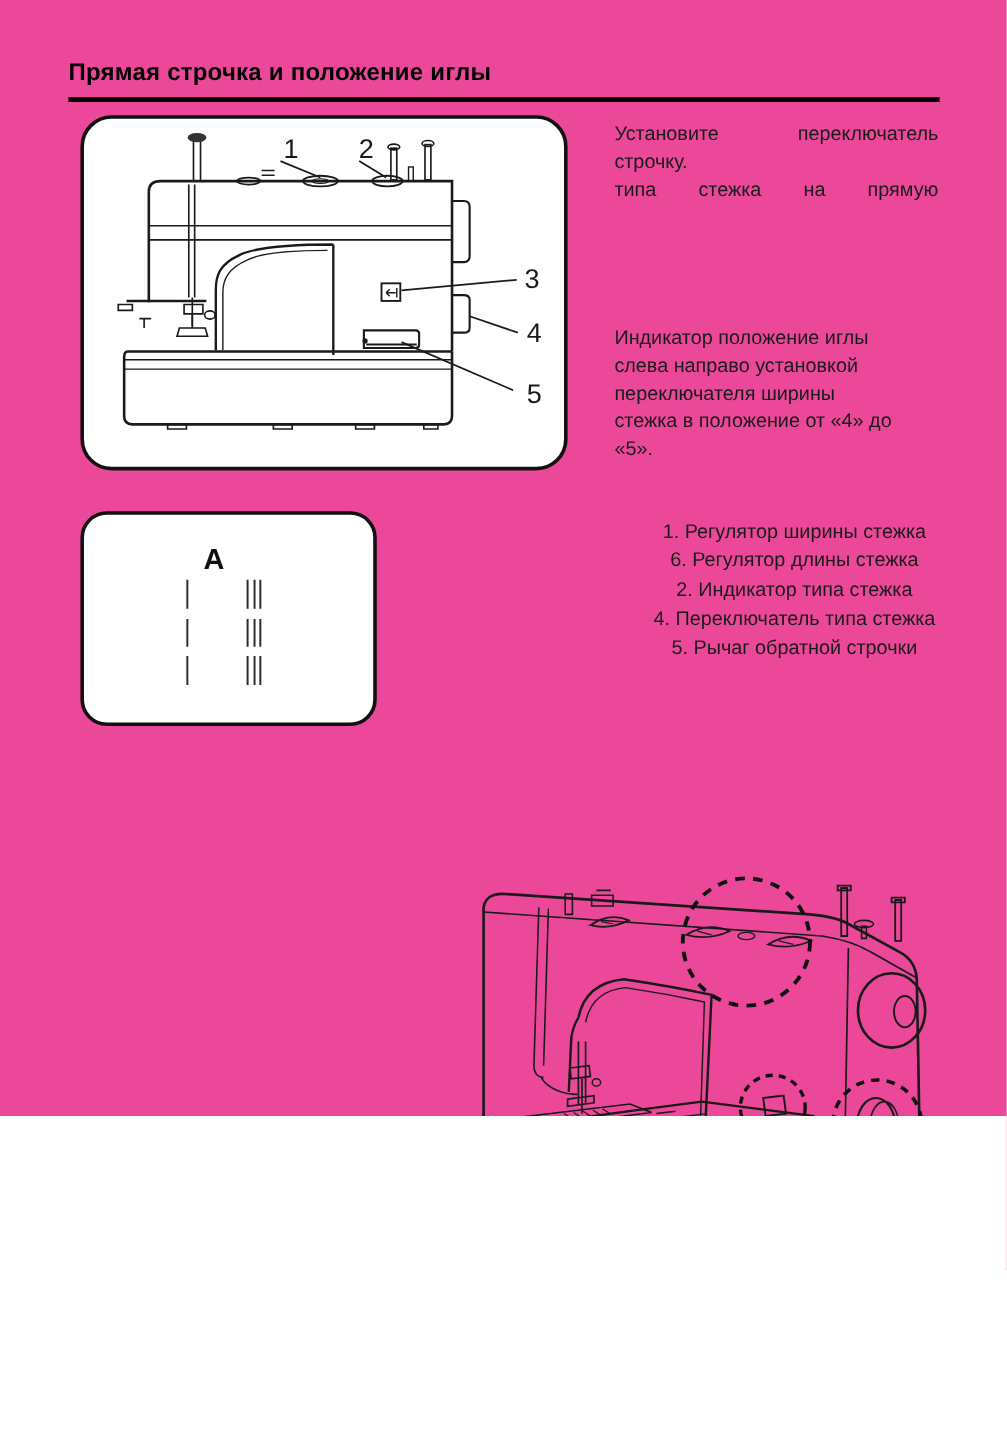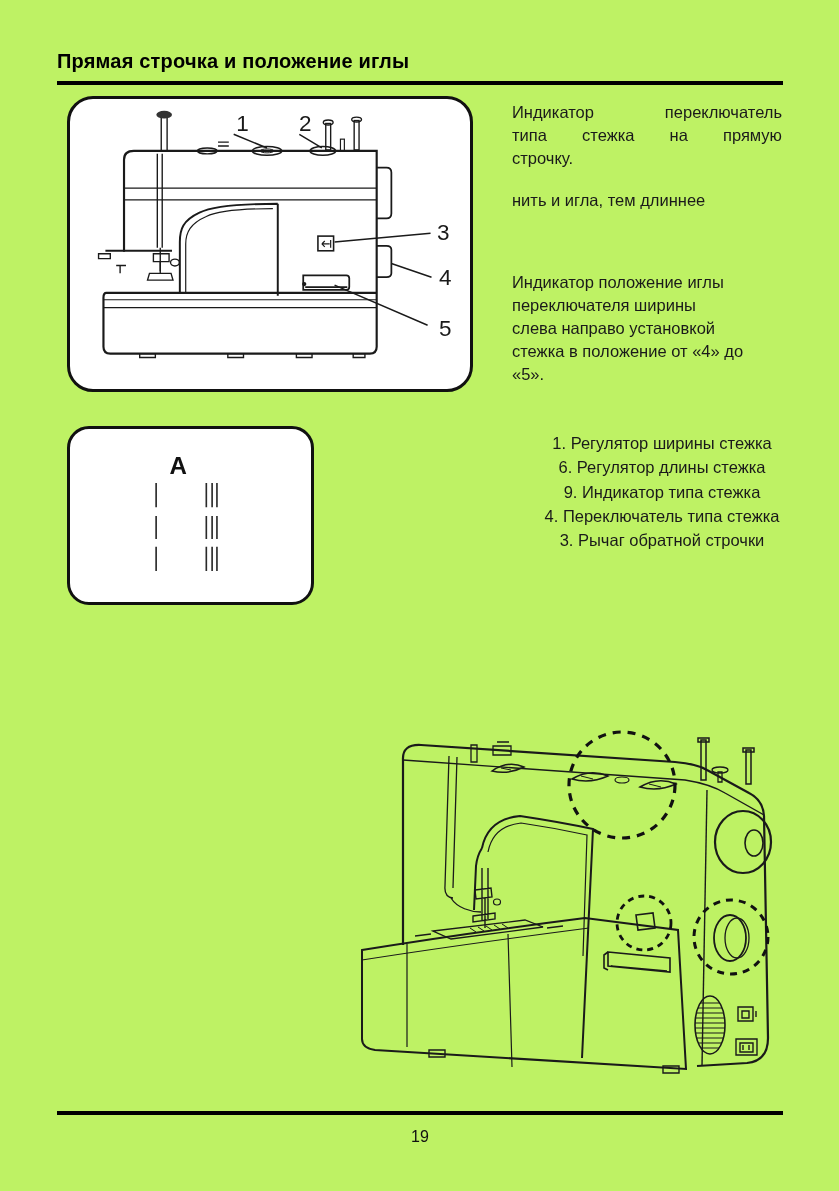--- a/index.html
+++ b/index.html
@@ -1,17 +1,17 @@
 <!DOCTYPE html>
 <html><head>
 <meta charset="utf-8">
 <style>
   html,body{margin:0;padding:0;background:#ffffff;}
   .page{
-    position:relative;width:839px;height:1191px;background:#bef264;
+    position:relative;width:839px;height:930px;background:#ec4899;
     font-family:"Liberation Sans","DejaVu Sans",sans-serif;color:#1a1a1a;
     overflow:hidden;
   }
   .title{
     position:absolute;left:57px;top:50px;width:726px;
     font-size:20px;font-weight:bold;color:#000;letter-spacing:.2px;
   }
   .title-rule{position:absolute;left:57px;top:81px;width:726px;height:4px;background:#000;}
   .figbox{position:absolute;border:3px solid #111;background:#fff;}
   .fig1{left:67px;top:96px;width:400px;height:290px;border-radius:26px;}
@@ -85,53 +85,52 @@
 
       <text class="callout" x="175" y="33" text-anchor="middle">1</text>
       <text class="callout" x="239" y="33" text-anchor="middle">2</text>
       <text class="callout" x="380" y="144" text-anchor="middle">3</text>
       <text class="callout" x="382" y="190" text-anchor="middle">4</text>
       <text class="callout" x="382" y="242" text-anchor="middle">5</text>
     </svg>
   </div>
 
   <div class="instructions p1">
-    <span class="line just">Индикатор переключатель</span>
+    <span class="line just">Установите переключатель</span>
+    <span class="line">строчку.</span>
     <span class="line just">типа стежка на прямую</span>
-    <span class="line">строчку.</span>
   </div>
   <div class="instructions p2">
-    <span class="line">нить и игла, тем длиннее</span>
   </div>
   <div class="instructions p3">
     <span class="line">Индикатор положение иглы</span>
+    <span class="line">слева направо установкой</span>
     <span class="line">переключателя ширины</span>
-    <span class="line">слева направо установкой</span>
     <span class="line">стежка в положение от «4» до</span>
     <span class="line">«5».</span>
   </div>
 
   <div class="figbox fig2">
     <svg width="235" height="167" viewBox="0 0 241 173">
       <text x="111" y="47" text-anchor="middle" font-size="25" font-weight="bold" fill="#111">A</text>
       <g stroke="#2a2a2a" stroke-width="1.7">
         <path d="M88,56 V81 M88,90 V114 M88,122 V147"></path>
         <path d="M140,56 V81 M146,56 V81 M151,56 V81"></path>
         <path d="M140,90 V114 M146,90 V114 M151,90 V114"></path>
         <path d="M140,122 V147 M146,122 V147 M151,122 V147"></path>
       </g>
     </svg>
   </div>
 
   <div class="parts">
     <div class="line">1. Регулятор ширины стежка</div>
     <div class="line">6. Регулятор длины стежка</div>
-    <div class="line">9. Индикатор типа стежка</div>
+    <div class="line">2. Индикатор типа стежка</div>
     <div class="line">4. Переключатель типа стежка</div>
-    <div class="line">3. Рычаг обратной строчки</div>
+    <div class="line">5. Рычаг обратной строчки</div>
   </div>
 
   <div class="fig3">
     <svg width="480" height="400" viewBox="0 0 480 400">
 
       <path class="ln" stroke-width="2" d="M17,252 C90,240 185,227 240,220 L333,232 L341,371 L30,352 Q17,350 17,341 Z"></path>
       <path class="ln" stroke-width="1.2" d="M17,262 C100,249 190,237 244,230"></path>
       <path class="ln" stroke-width="1.2" d="M62,246 L62,349 M163,236 L167,369"></path>
 
       <path class="ln" stroke-width="1.3" d="M88,233 L180,222 L198,229 L106,241 Z M70,238 L86,236 M202,230 L218,228"></path>

